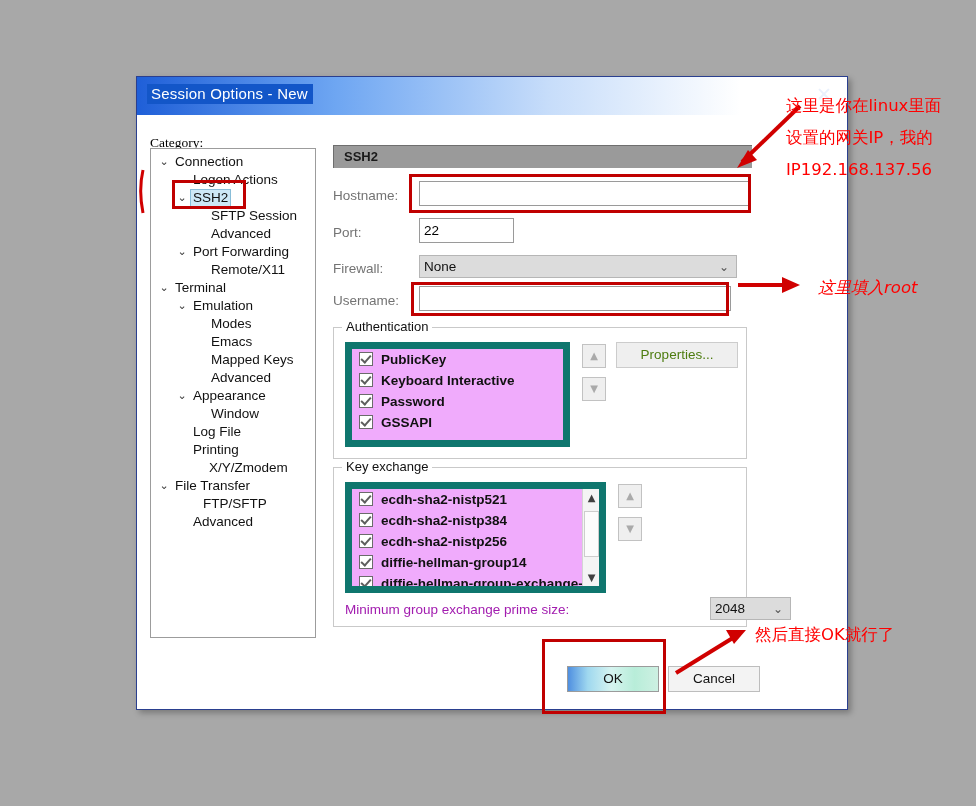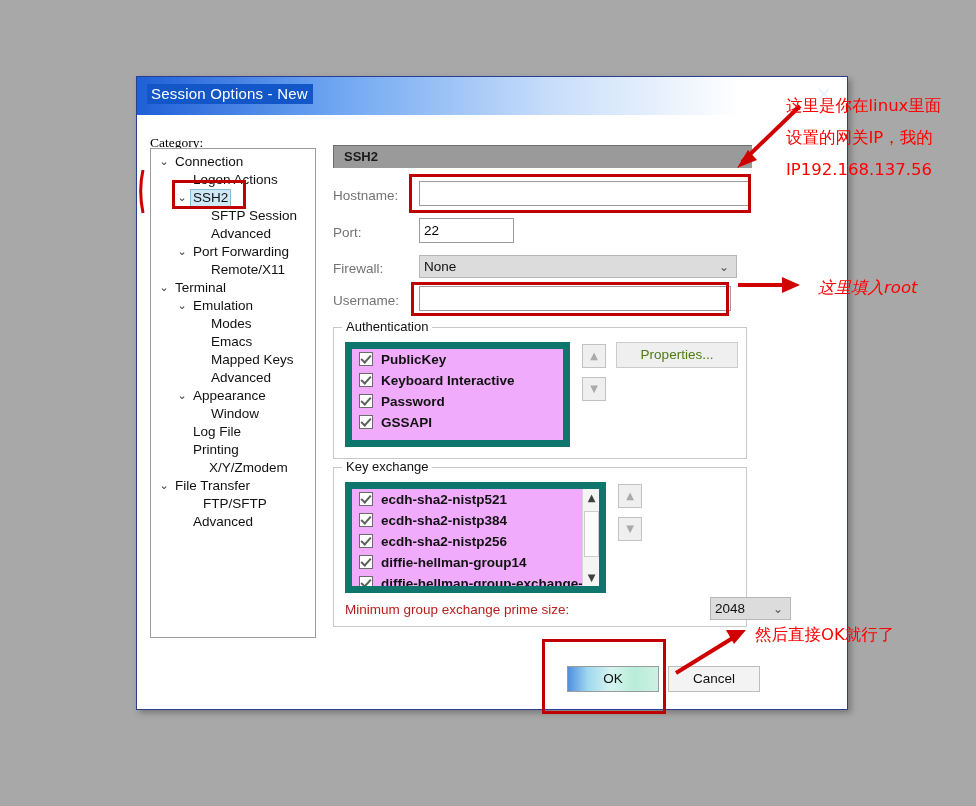--- a/index.html
+++ b/index.html
@@ -452,21 +452,21 @@
       <div id="kex-scroll">
         <div class="sb-arrow" style="top:0;">▲</div>
         <div id="sb-thumb"></div>
         <div class="sb-arrow" style="bottom:0;">▼</div>
       </div>
     </div>
 
     <div class="spin-btn" style="left:284px; top:16px;">▲</div>
     <div class="spin-btn" style="left:284px; top:49px;">▼</div>
 
-    <div style="position:absolute; left:11px; top:134px; font-size:13.5px; color:#b91c1c;">Minimum group exchange prime size:</div>
+    <div style="position:absolute; left:11px; top:134px; font-size:13.5px; color:#a21caf;">Minimum group exchange prime size:</div>
     <div class="combo" style="left:376px; top:129px; width:81px;">
       <span>2048</span>
       <span class="arrow">⌄</span>
     </div>
   </div>
 
   <div class="dlg-btn" id="ok-btn" style="left:430px; top:589px; width:92px;">OK</div>
   <div class="dlg-btn" id="cancel-btn" style="left:531px; top:589px; width:92px;">Cancel</div>
 
 </div>

